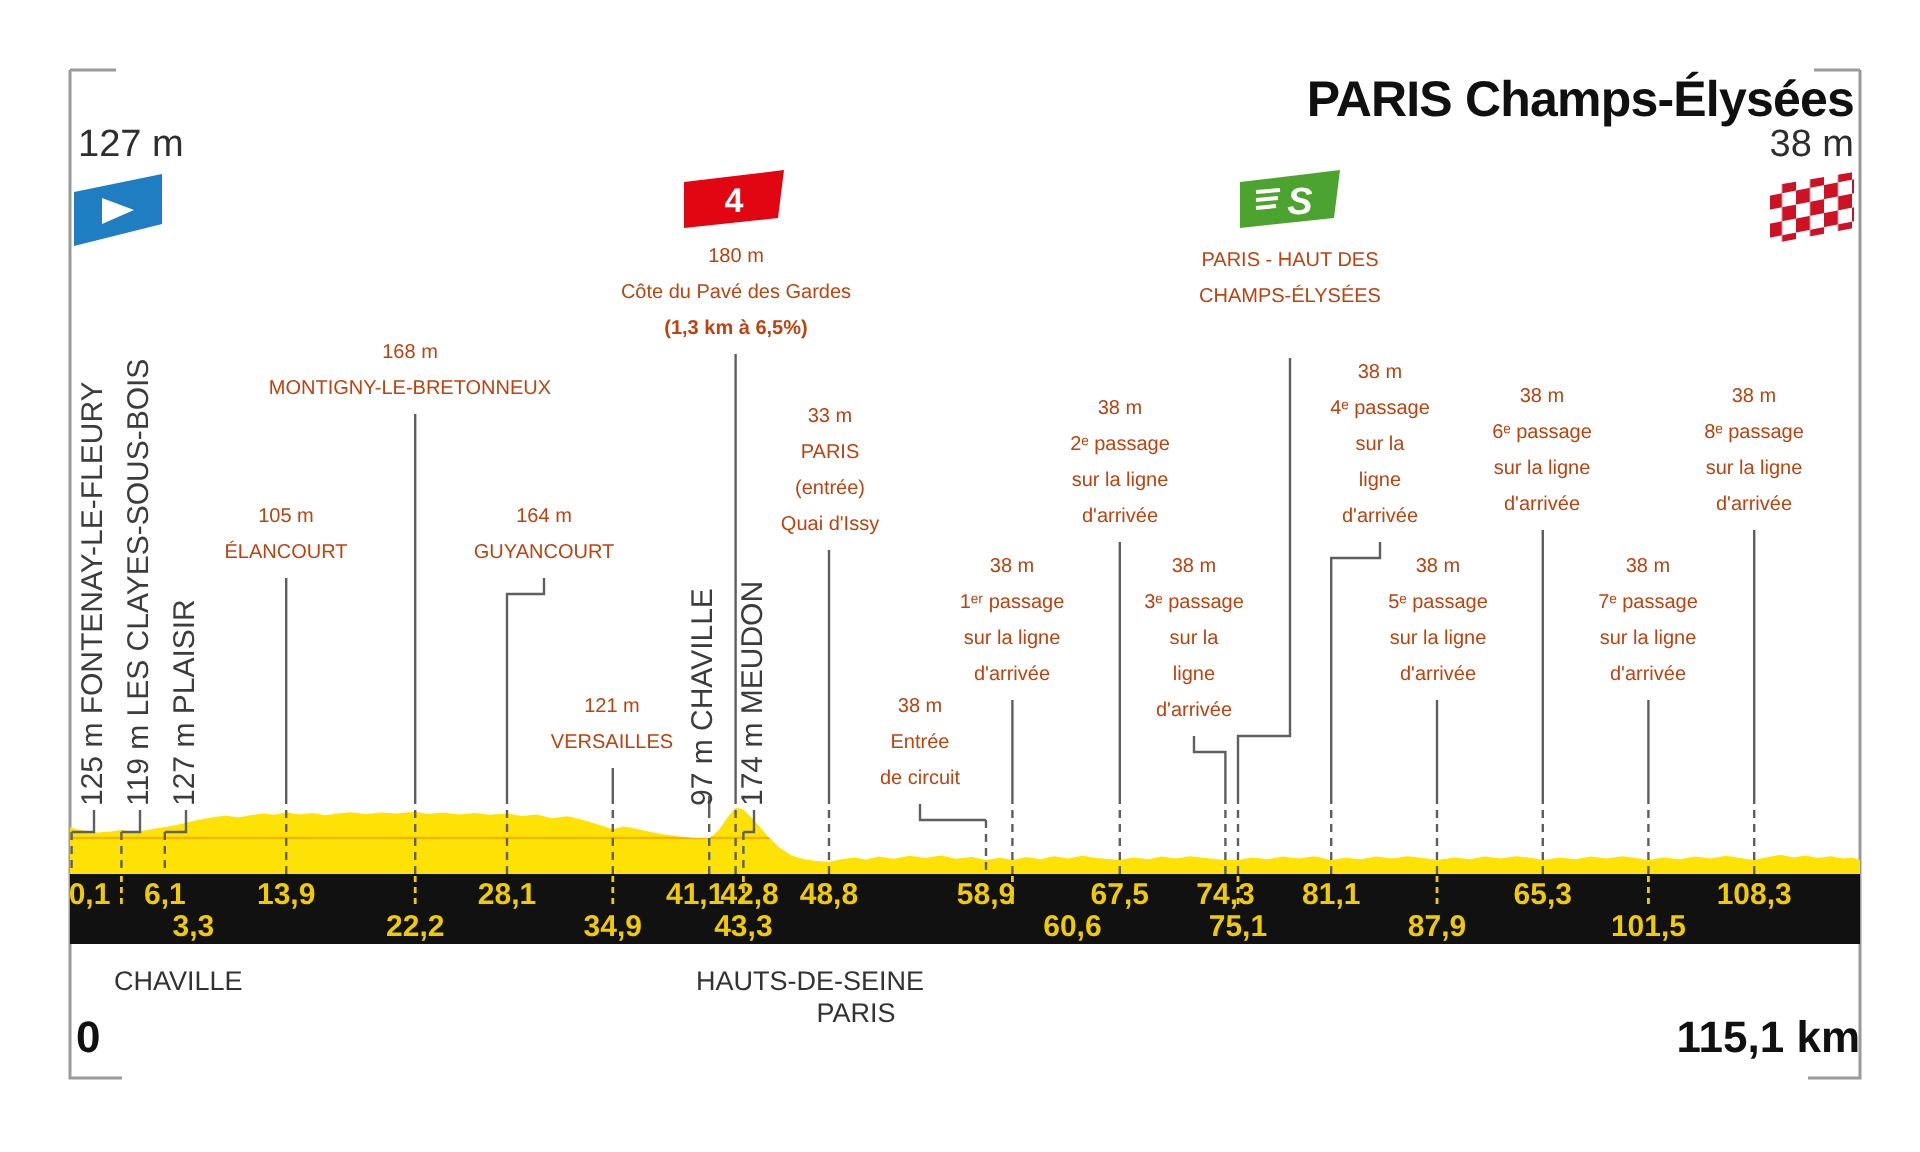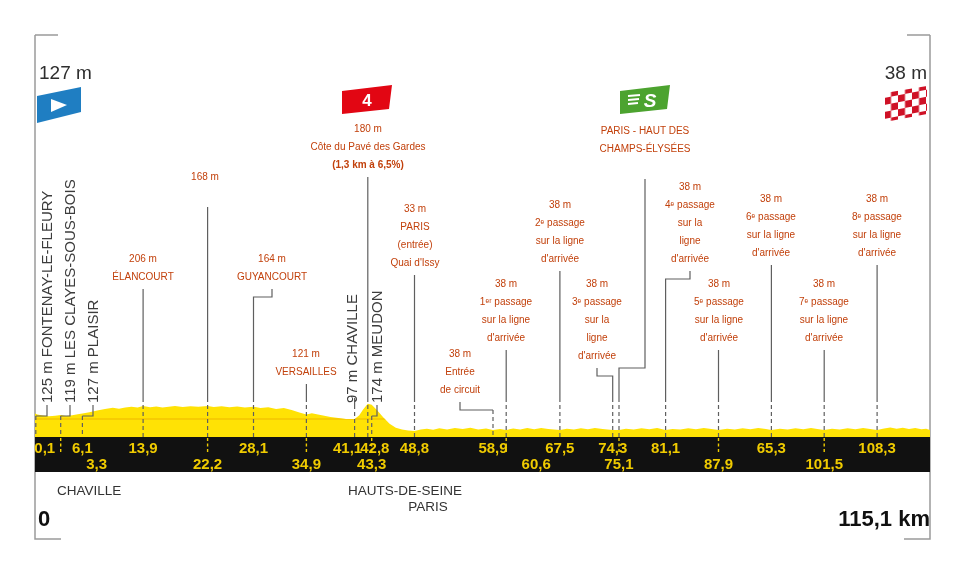--- a/index.html
+++ b/index.html
@@ -89,20 +89,21 @@
         <line x1="306.4" x2="306.4" y1="438" y2="454" stroke-dasharray="3 2.5"></line>
         <line x1="371.7" x2="371.7" y1="438" y2="454" stroke-dasharray="3 2.5"></line>
         <line x1="506.2" x2="506.2" y1="438" y2="454" stroke-dasharray="3 2.5"></line>
         <line x1="619.0" x2="619.0" y1="438" y2="454" stroke-dasharray="3 2.5"></line>
         <line x1="718.5" x2="718.5" y1="438" y2="454" stroke-dasharray="3 2.5"></line>
         <line x1="824.2" x2="824.2" y1="438" y2="454" stroke-dasharray="3 2.5"></line>
       </g>
   </svg>
 
   <div class="abs elev" style="left:39px;top:62px">127 m</div>
+  <div class="abs title" style="right:33px;top:36px;text-align:right">PARIS Champs-Élysées</div>
   <div class="abs elev" style="right:33px;top:62px;text-align:right">38 m</div>
 
   <svg class="abs" style="left:36px;top:85px" width="48" height="42">
     <polygon points="1,11 45,2 45,27 1,38" fill="#1f7ec2"></polygon>
     <polygon points="15,14 31,20 15,27" fill="#ffffff"></polygon>
   </svg>
 
   <svg class="abs" style="left:341px;top:84px" width="54" height="34">
     <polygon points="1,7 51,1 48,25 1,30" fill="#e20613"></polygon>
     <text x="26" y="22" text-anchor="middle" font-size="17" font-weight="bold" fill="#ffffff">4</text>
@@ -130,25 +131,26 @@
       </pattern>
     </defs>
     <rect x="0" y="0" width="46" height="42" clip-path="url(#finClip)" fill="url(#chk)"></rect>
   </svg>
 
   <div id="landmarks" class="abs" style="left:0;top:0">
       <div class="vlabel" style="left: 38px; top: 403px;">125 m FONTENAY-LE-FLEURY</div>
       <div class="vlabel" style="left: 61px; top: 403px;">119 m LES CLAYES-SOUS-BOIS</div>
       <div class="vlabel" style="left: 84px; top: 403px;">127 m PLAISIR</div>
       <div class="hlabel" style="left: 143px; top: 250px;">
-        <div>206 m</div>
+        <div>105 m</div>
         <div>ÉLANCOURT</div>
       </div>
       <div class="hlabel" style="left: 205px; top: 168px;">
         <div>168 m</div>
+        <div>MONTIGNY-LE-BRETONNEUX</div>
       </div>
       <div class="hlabel" style="left: 272px; top: 250px;">
         <div>164 m</div>
         <div>GUYANCOURT</div>
       </div>
       <div class="hlabel" style="left: 306px; top: 345px;">
         <div>121 m</div>
         <div>VERSAILLES</div>
       </div>
       <div class="vlabel" style="left: 343px; top: 403px;">97 m CHAVILLE</div>

